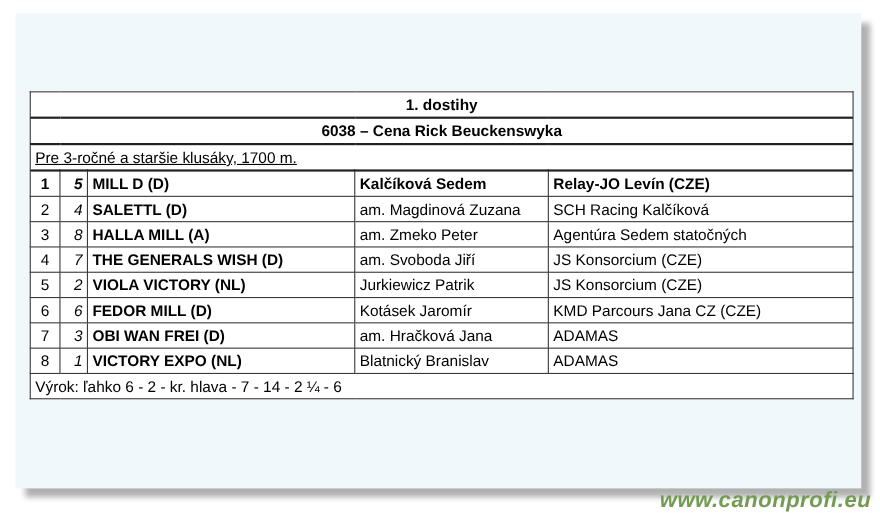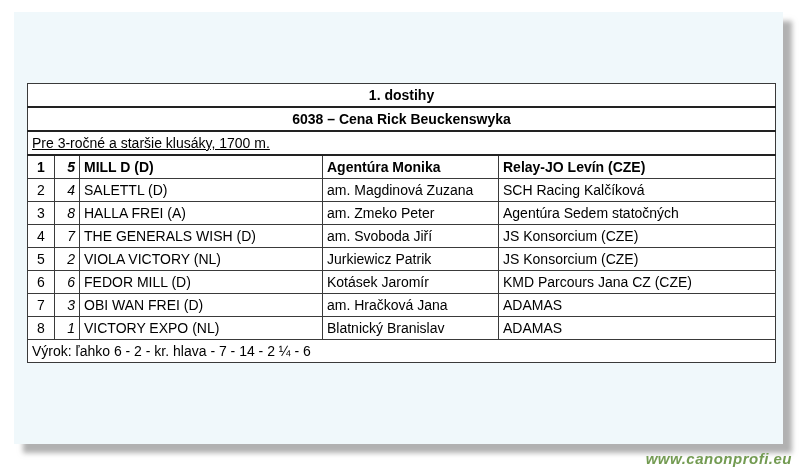--- a/index.html
+++ b/index.html
@@ -52,27 +52,27 @@
     border-bottom-width: 2px;
     border-bottom-color: #222;
   }
   tr.conditions-row td {
     border-bottom-width: 2px;
     border-bottom-color: #222;
     text-decoration: underline;
   }
   td.pos-cell { text-align: center; }
   td.num-cell { text-align: right; font-style: italic; padding-right: 3px; }
-  td.horse-cell { font-weight: normal; }
+  td.horse-cell { font-weight: bold; }
   tr.winner-row td { font-weight: bold; }
   .watermark {
     position: absolute;
     right: 8px;
     bottom: 2px;
-    font-size: 15px;
+    font-size: 20px;
     font-weight: bold;
     font-style: italic;
     color: #739b52;
     letter-spacing: 0.5px;
   }
 </style>
 </head>
 <body>
 
 <div class="stage">
@@ -93,34 +93,34 @@
           <td colspan="5">6038 – Cena Rick Beuckenswyka</td>
         </tr>
         <tr class="conditions-row">
           <td colspan="5">Pre 3-ročné a staršie klusáky, 1700 m.</td>
         </tr>
 
         <tr class="winner-row">
           <td class="pos-cell">1</td>
           <td class="num-cell">5</td>
           <td class="horse-cell">MILL D (D)</td>
-          <td class="driver-cell">Agentúra Monika</td>
+          <td class="driver-cell">Kalčíková Sedem</td>
           <td class="owner-cell">Relay-JO Levín (CZE)</td>
         </tr>
         <tr>
           <td class="pos-cell">2</td>
           <td class="num-cell">4</td>
           <td class="horse-cell">SALETTL (D)</td>
           <td class="driver-cell">am. Magdinová Zuzana</td>
           <td class="owner-cell">SCH Racing Kalčíková</td>
         </tr>
         <tr>
           <td class="pos-cell">3</td>
           <td class="num-cell">8</td>
-          <td class="horse-cell">HALLA FREI (A)</td>
+          <td class="horse-cell">HALLA MILL (A)</td>
           <td class="driver-cell">am. Zmeko Peter</td>
           <td class="owner-cell">Agentúra Sedem statočných</td>
         </tr>
         <tr>
           <td class="pos-cell">4</td>
           <td class="num-cell">7</td>
           <td class="horse-cell">THE GENERALS WISH (D)</td>
           <td class="driver-cell">am. Svoboda Jiří</td>
           <td class="owner-cell">JS Konsorcium (CZE)</td>
         </tr>

